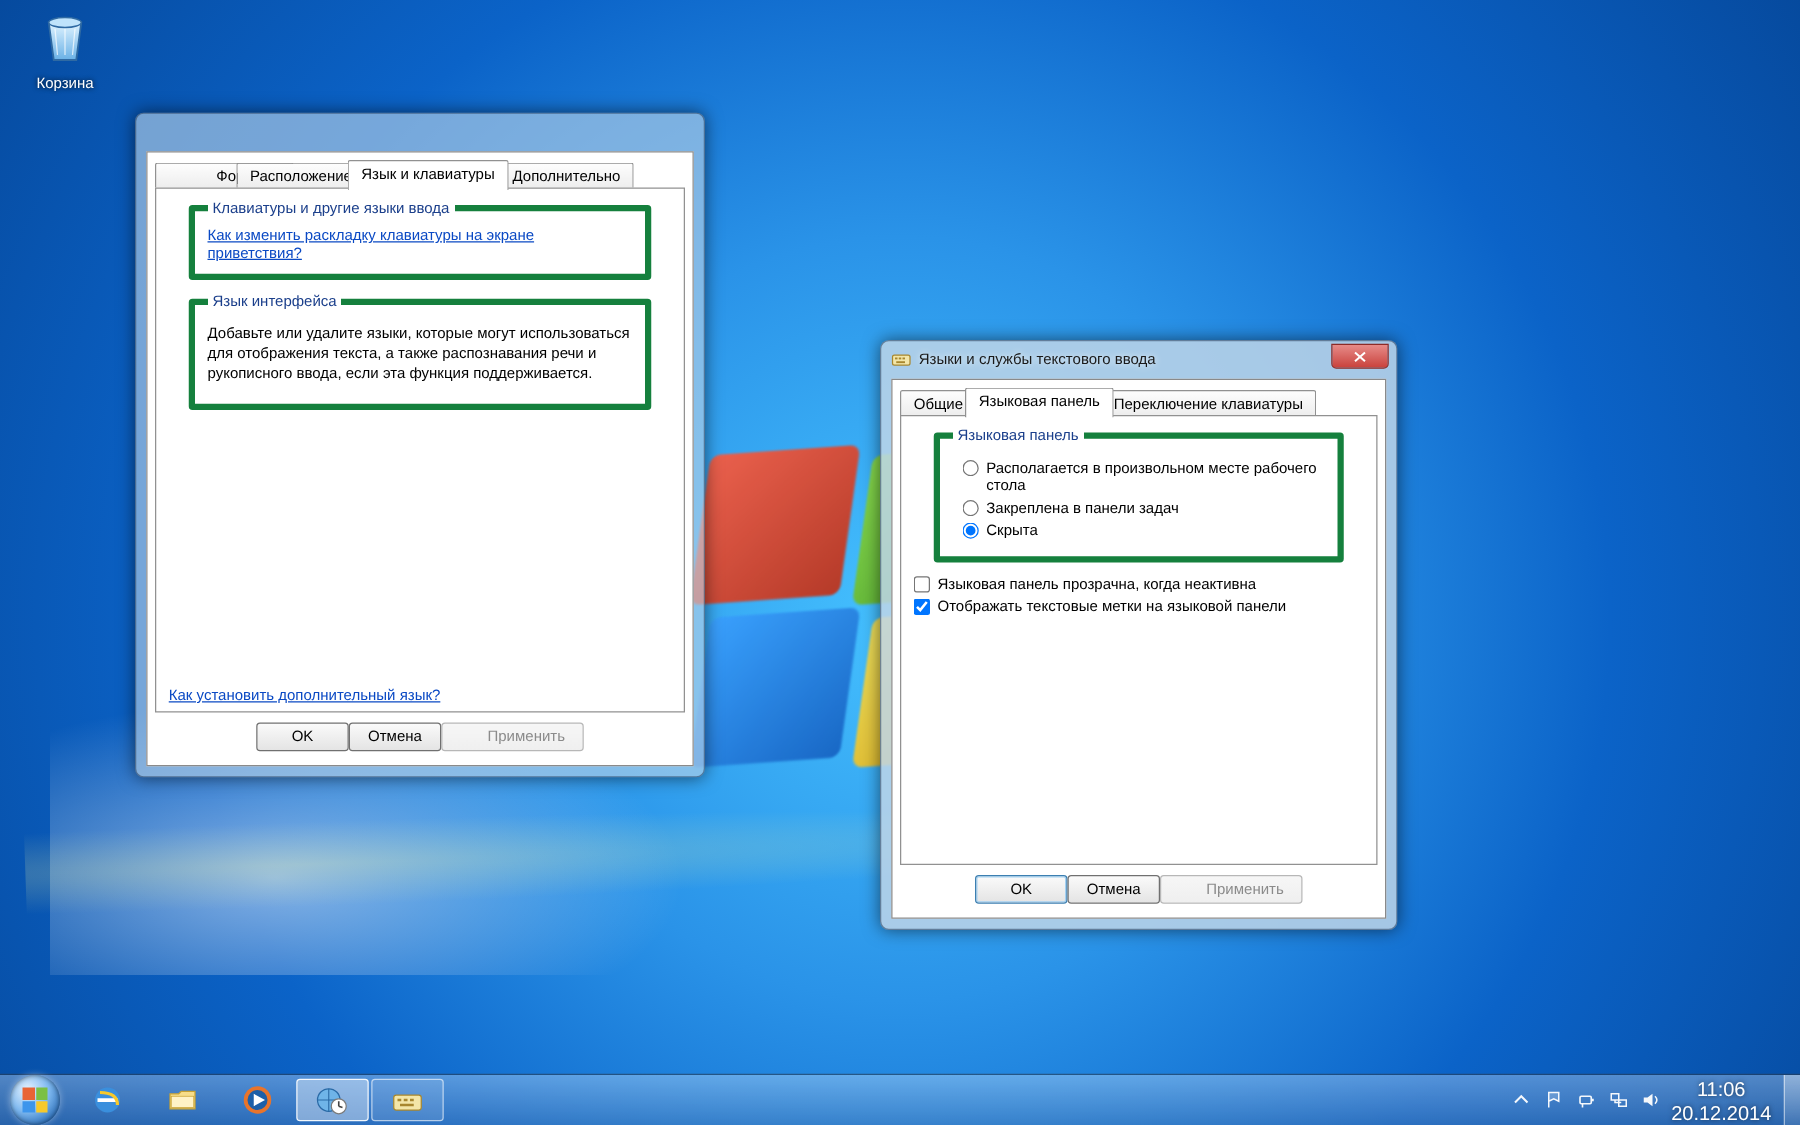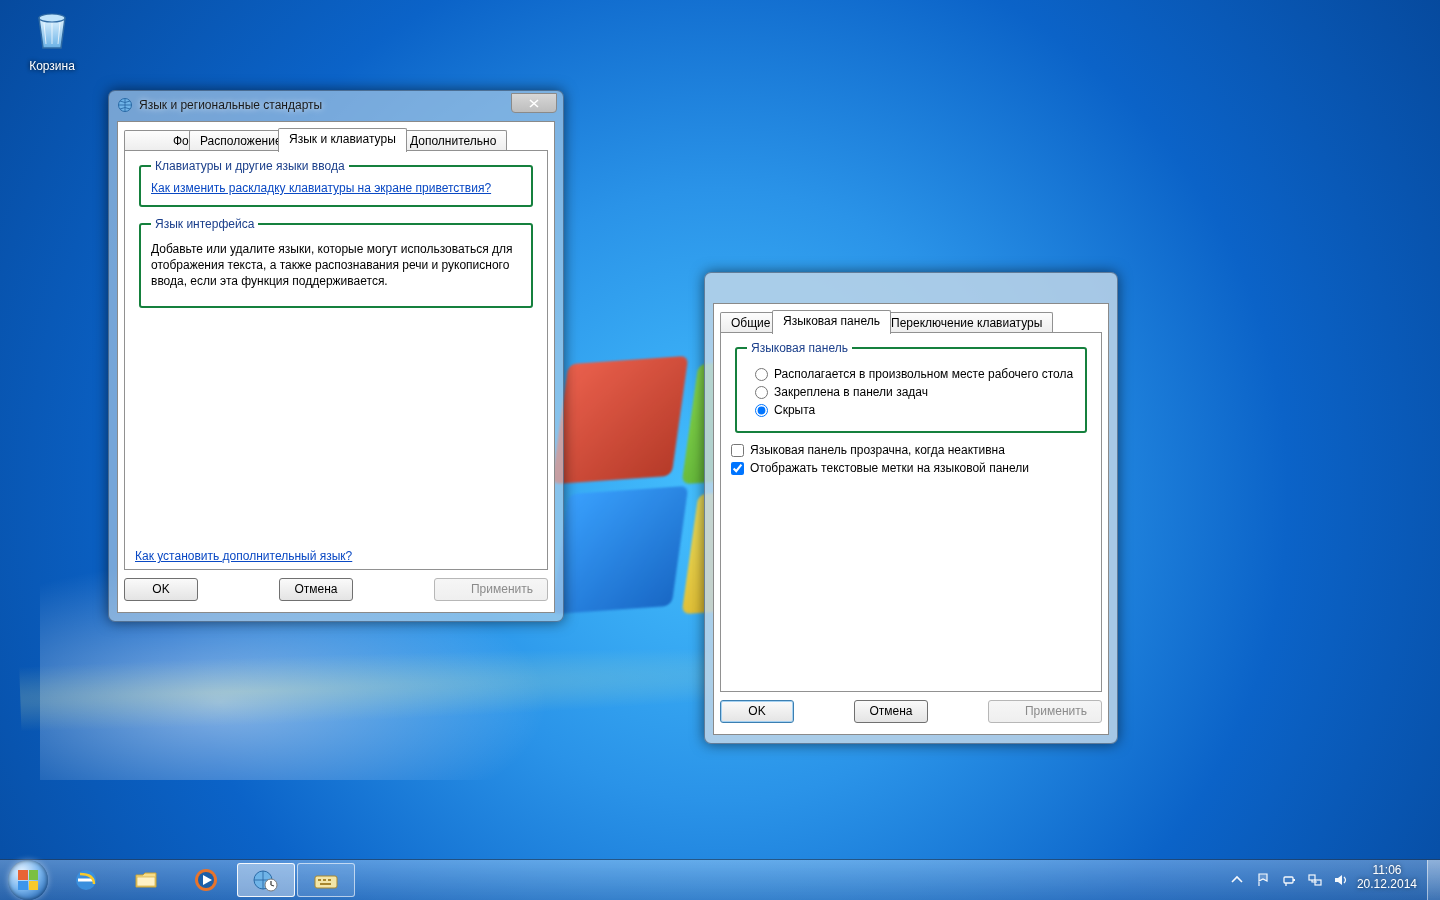--- a/index.html
+++ b/index.html
@@ -43,32 +43,32 @@
   
   .tabstrip { position:relative; height:24px; margin:6px 6px 0 6px; }
   .tab { position:absolute; top:2px; height:21px; line-height:21px; padding:0 10px; border:1px solid #919191;
     border-bottom:none; background:linear-gradient(#fdfdfd,#ececec); border-radius:2px 2px 0 0; font-size:12px;
     color:#000; cursor:default; white-space:nowrap; }
   .tab.active { top:0; height:23px; background:#fff; z-index:2; }
   .tabpage { position:absolute; left:6px; right:6px; top:28px; bottom:42px; border:1px solid #919191;
     background:#fff; padding:8px 10px 10px 10px; overflow:hidden; }
 
   
-  fieldset.group { border:2px solid #15803d; border-radius:3px; margin:0 4px 10px; padding:8px 10px 10px; }
+  fieldset.group { border:5px solid #15803d; border-radius:3px; margin:0 16px 10px; padding:8px 10px 10px; }
   fieldset.group > legend { padding:0 4px; font-size:12px; color:#1b3f8b; }
   .desc { font-size:12px; color:#000; line-height:1.35; margin:2px 0 6px; }
 
   button.win { font:12px "Segoe UI",Tahoma,Arial; padding:2px 14px; min-height:23px; border:1px solid #707070;
     border-radius:3px; background:linear-gradient(#fafafa,#e4e4e4); color:#000; }
   button.win.def { border-color:#3c7fb1; box-shadow:inset 0 0 0 1px #a4d1f2; }
   button.win.dis { color:#8b8b8b; border-color:#b7b7b7; background:linear-gradient(#f6f6f6,#efefef);padding-left:36px; }
   a.link { color:#0a49c4; text-decoration:underline; cursor:pointer; font-size:12px; }
 
   .btnrow { position:absolute; left:6px; right:6px; bottom:8px; height:30px; display:flex;
-    justify-content:space-between; gap:24px; align-items:center; }
+    justify-content:center; gap:0; align-items:center; }
   .btnrow button.win { min-width:74px; }
 
   
   .radio-row,.check-row { display:flex; align-items:flex-start; gap:6px; font-size:12px; margin:4px 0; }
   .radio-row input,.check-row input { margin:1px 0 0 0; }
   .opts { margin-left:8px; }
 
   
   .taskbar { position:absolute; left:0; right:0; bottom:0; height:40px;
     background:linear-gradient(rgba(220,236,252,.35),rgba(90,130,180,.4));
@@ -83,21 +83,21 @@
   .start-orb .flag span:nth-child(2){background:#7bc043}
   .start-orb .flag span:nth-child(3){background:#3d95ec}
   .start-orb .flag span:nth-child(4){background:#f7c92b}
   .tb-item { width:56px; margin:3px 1px; border:1px solid transparent; border-radius:3px;
     display:flex; align-items:center; justify-content:center; }
   .tb-item.running { border-color:rgba(255,255,255,.6); background:rgba(255,255,255,.12); }
   .tb-item.running.active { background:rgba(255,255,255,.4); border-color:rgba(255,255,255,.9); }
   .tb-spacer { flex:1; }
   .tray { display:flex; align-items:center; gap:10px; padding:0 4px 0 10px; color:#fff; }
   .tray .ticon2 { width:16px; height:16px; opacity:.95; }
-  .clock { text-align:center; color:#fff; font-size:12px; line-height:1.2; padding:3px 10px 0 4px;
+  .clock { text-align:center; color:#fff; font-size:16px; line-height:1.2; padding:3px 10px 0 4px;
     text-shadow:0 0 4px rgba(0,0,0,.6); }
   .showdesk { width:12px; border-left:1px solid rgba(255,255,255,.5);
     background:linear-gradient(rgba(255,255,255,.35),rgba(255,255,255,.1)); }
   .shield-ico { display:inline-block; vertical-align:-3px; margin-right:4px; }
 </style>
 </head>
 <body>
 
 <div class="desktop">
 
@@ -119,32 +119,20 @@
           </linearGradient>
         </defs>
       <path d="M10 10 L36 10 L32 40 L14 40 Z" fill="url(#bing)" stroke="#2f6aa3" stroke-width="1.5"></path>
       <ellipse cx="23" cy="10" rx="13" ry="4" fill="#bfe3fb" stroke="#2f6aa3" stroke-width="1.2"></ellipse>
       <path d="M15 15 L17 36 M23 15 L23 36 M31 15 L29 36" stroke="#ffffff" stroke-width="1" opacity=".7"></path>
     </svg>
     <div class="lbl">Корзина</div>
   </div>
 
   <div class="window" style="left:108px; top:90px; width:454px; height:530px;">
-    <div class="titlebar">
-      <svg class="ticon" viewBox="0 0 16 16">
-        <circle cx="8" cy="8" r="6.5" fill="#6fb4e8" stroke="#2a6aa6"></circle>
-        <path d="M1.5 8 H14.5 M8 1.5 V14.5 M3 4 Q8 7 13 4 M3 12 Q8 9 13 12" stroke="#2a6aa6" fill="none" stroke-width="0.9"></path>
-      </svg>
-      <span class="tlabel">Язык и региональные стандарты</span>
-      <div class="close-btn inactive">
-        <svg width="10" height="9" viewBox="0 0 10 9">
-          <path d="M1 1 L9 8 M9 1 L1 8" stroke="#fff" stroke-width="1.6"></path>
-          </svg>
-      </div>
-    </div>
     <div class="client" style="top:30px;">
       <div class="tabstrip">
         <div class="tab" style="left:0;padding-left:48px;">Форматы</div>
         <div class="tab" style="left:65px;">Расположение</div>
         <div class="tab active" style="left:154px;">Язык и клавиатуры</div>
         <div class="tab" style="left:275px;">Дополнительно</div>
       </div>
       <div class="tabpage">
         <fieldset class="group">
           <legend>Клавиатуры и другие языки ввода</legend>
@@ -162,20 +150,35 @@
       </div>
       <div class="btnrow">
         <button class="win">OK</button>
         <button class="win">Отмена</button>
         <button class="win dis" disabled="">Применить</button>
       </div>
     </div>
   </div>
 
   <div class="window active" style="left:704px; top:272px; width:412px; height:470px;">
+    <div class="titlebar">
+      <svg class="ticon" viewBox="0 0 16 16">
+        <rect x="1" y="5" width="14" height="8" rx="1.5" fill="#f3e6a8" stroke="#a8872e"></rect>
+        <rect x="3" y="7" width="2" height="1.5" fill="#a8872e"></rect>
+          <rect x="6" y="7" width="2" height="1.5" fill="#a8872e"></rect>
+        <rect x="9" y="7" width="2" height="1.5" fill="#a8872e"></rect>
+          <rect x="4" y="10" width="7" height="1.5" fill="#a8872e"></rect>
+      </svg>
+      <span class="tlabel">Языки и службы текстового ввода</span>
+      <div class="close-btn">
+        <svg width="10" height="9" viewBox="0 0 10 9">
+          <path d="M1 1 L9 8 M9 1 L1 8" stroke="#fff" stroke-width="1.6"></path>
+          </svg>
+      </div>
+    </div>
     <div class="client" style="top:30px;">
       <div class="tabstrip">
         <div class="tab" style="left:0;">Общие</div>
         <div class="tab active" style="left:52px;">Языковая панель</div>
         <div class="tab" style="left:160px;">Переключение клавиатуры</div>
       </div>
       <div class="tabpage">
         <fieldset class="group">
           <legend>Языковая панель</legend>
           <div class="opts">

